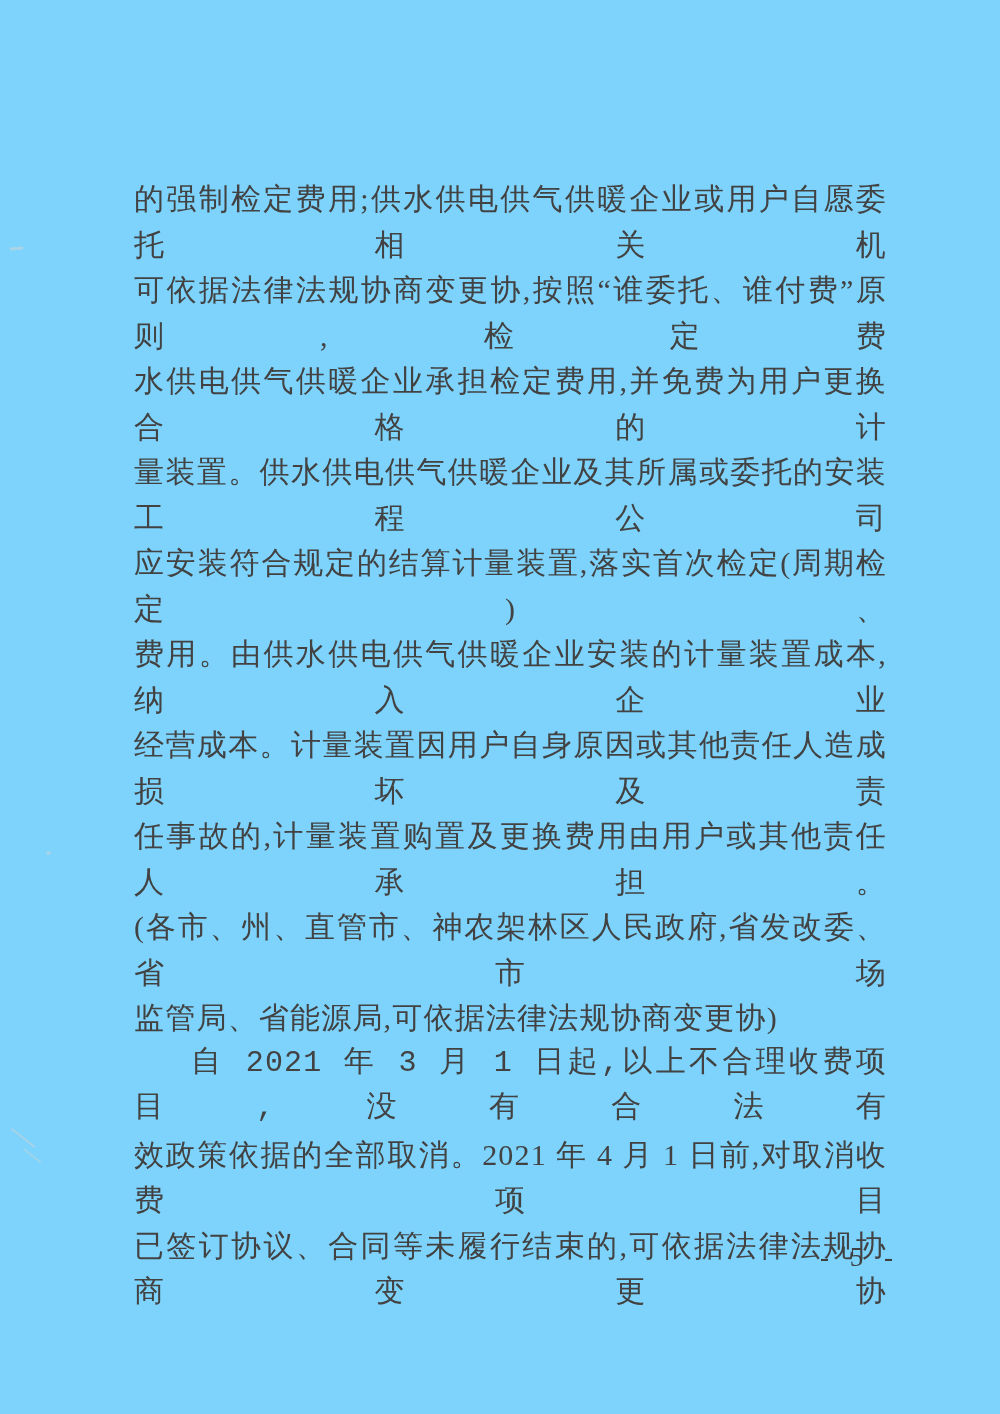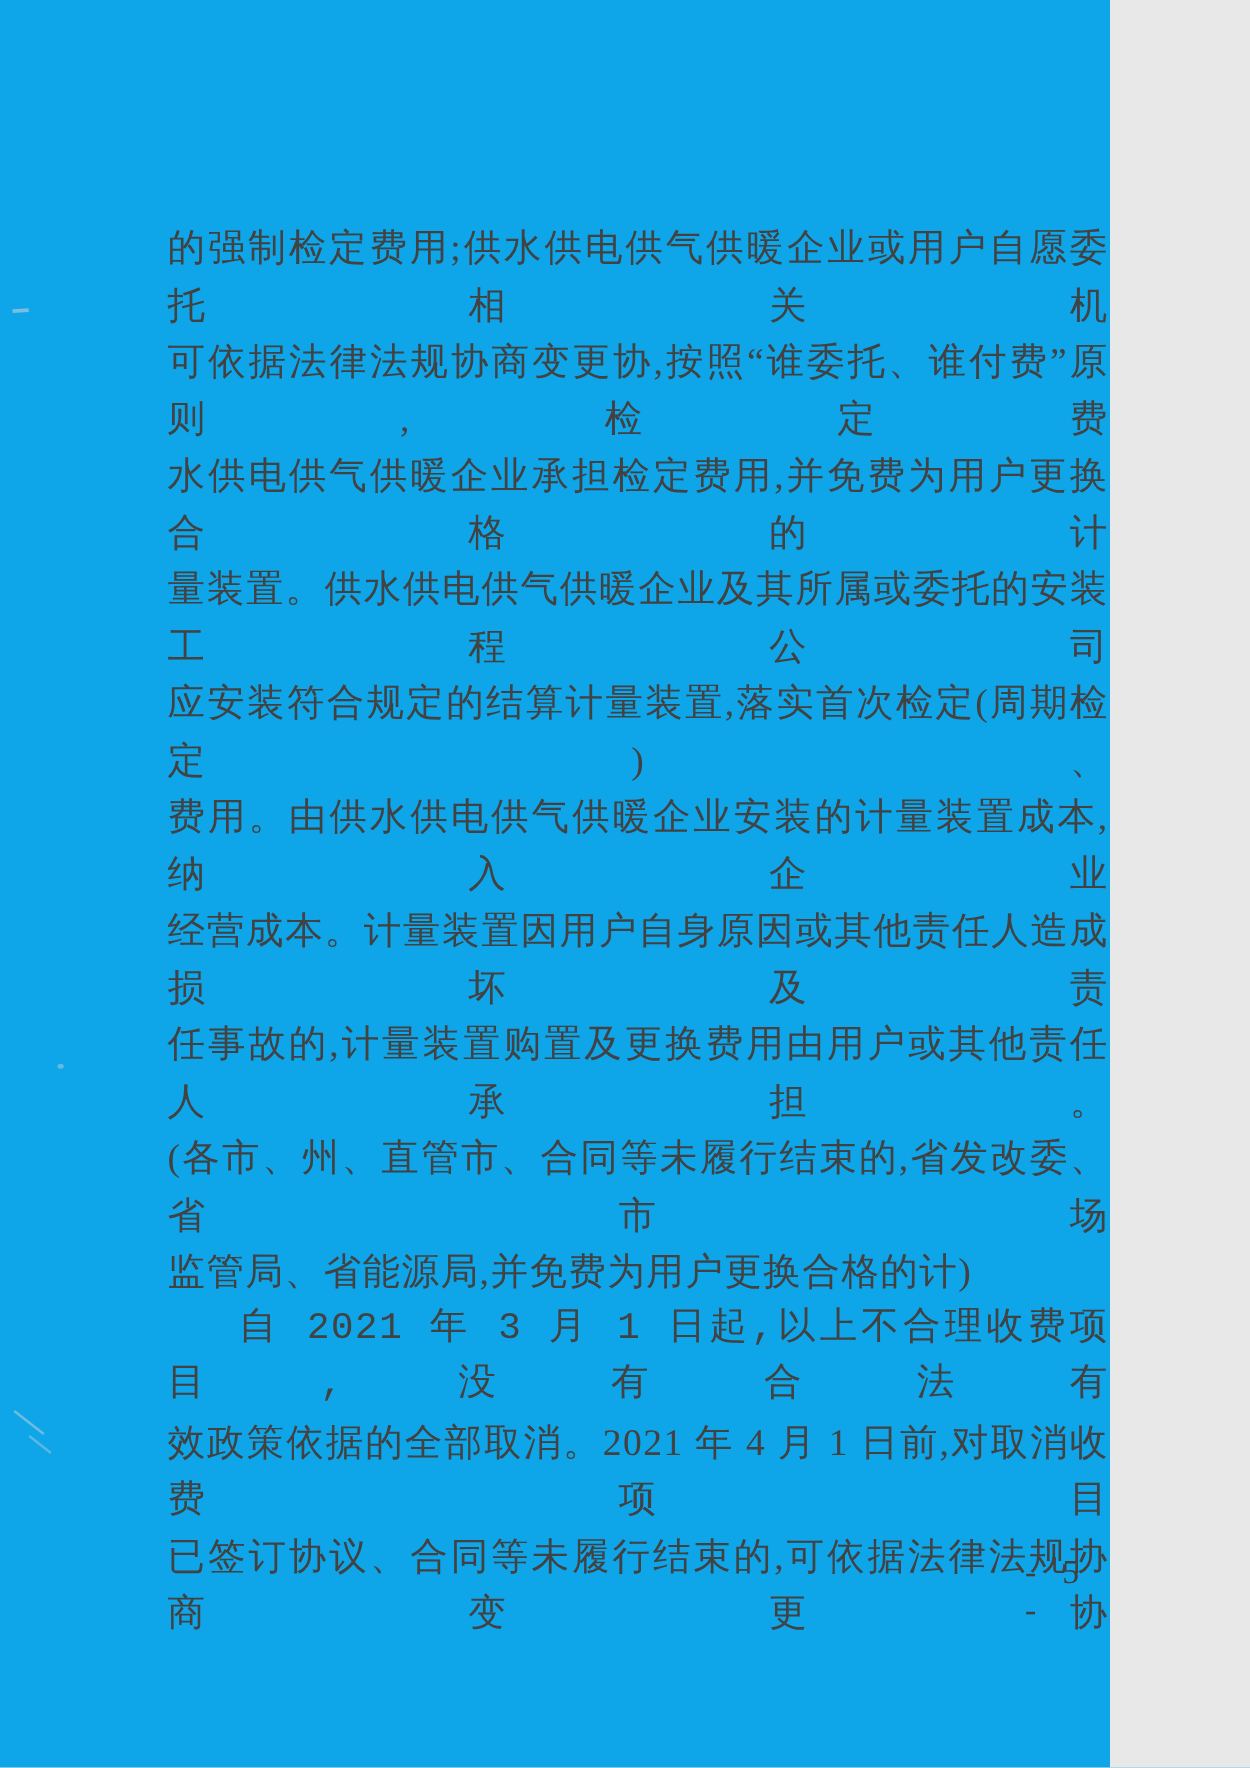--- a/index.html
+++ b/index.html
@@ -2,23 +2,23 @@
 <html><head>
 <meta charset="utf-8">
 <style>
   html, body {
     margin: 0;
     padding: 0;
     background: #e8e8e8;
   }
   .paper {
     position: relative;
-    width: 888px;
+    width: 1000px;
     height: 1414px;
-    background: #0ea5e9;
+    background: #7dd3fc;
     overflow: hidden;
     font-family: "Liberation Serif", serif;
   }
   .doc-body {
     position: absolute;
     left: 134px;
     top: 176px;
     width: 753px;
     font-size: 30px;
     line-height: 45.5px;
@@ -65,22 +65,22 @@
 <div class="paper">
   <div class="doc-body" id="doc-body">
       <div class="line jl">的强制检定费用;供水供电供气供暖企业或用户自愿委托相关机</div>
       <div class="line jl">可依据法律法规协商变更协,按照“谁委托、谁付费”原则,检定费</div>
       <div class="line jl">水供电供气供暖企业承担检定费用,并免费为用户更换合格的计</div>
       <div class="line jl">量装置。供水供电供气供暖企业及其所属或委托的安装工程公司</div>
       <div class="line jl">应安装符合规定的结算计量装置,落实首次检定(周期检定)、</div>
       <div class="line jl">费用。由供水供电供气供暖企业安装的计量装置成本,纳入企业</div>
       <div class="line jl">经营成本。计量装置因用户自身原因或其他责任人造成损坏及责</div>
       <div class="line jl">任事故的,计量装置购置及更换费用由用户或其他责任人承担。</div>
-      <div class="line jl">(各市、州、直管市、合同等未履行结束的,省发改委、省市场</div>
-      <div class="line">监管局、省能源局,并免费为用户更换合格的计)</div>
+      <div class="line jl">(各市、州、直管市、神农架林区人民政府,省发改委、省市场</div>
+      <div class="line">监管局、省能源局,可依据法律法规协商变更协)</div>
       <div class="line jl indent">自 2021 年 3 月 1 日起,以上不合理收费项目,没有合法有</div>
       <div class="line jl">效政策依据的全部取消。2021 年 4 月 1 日前,对取消收费项目</div>
       <div class="line jl">已签订协议、合同等未履行结束的,可依据法律法规协商变更协</div>
     </div>
 
   <div class="page-num">- 5 -</div>
 
   <div class="artifact a1"></div>
   <div class="artifact a2"></div>
   <div class="artifact a3"></div>

